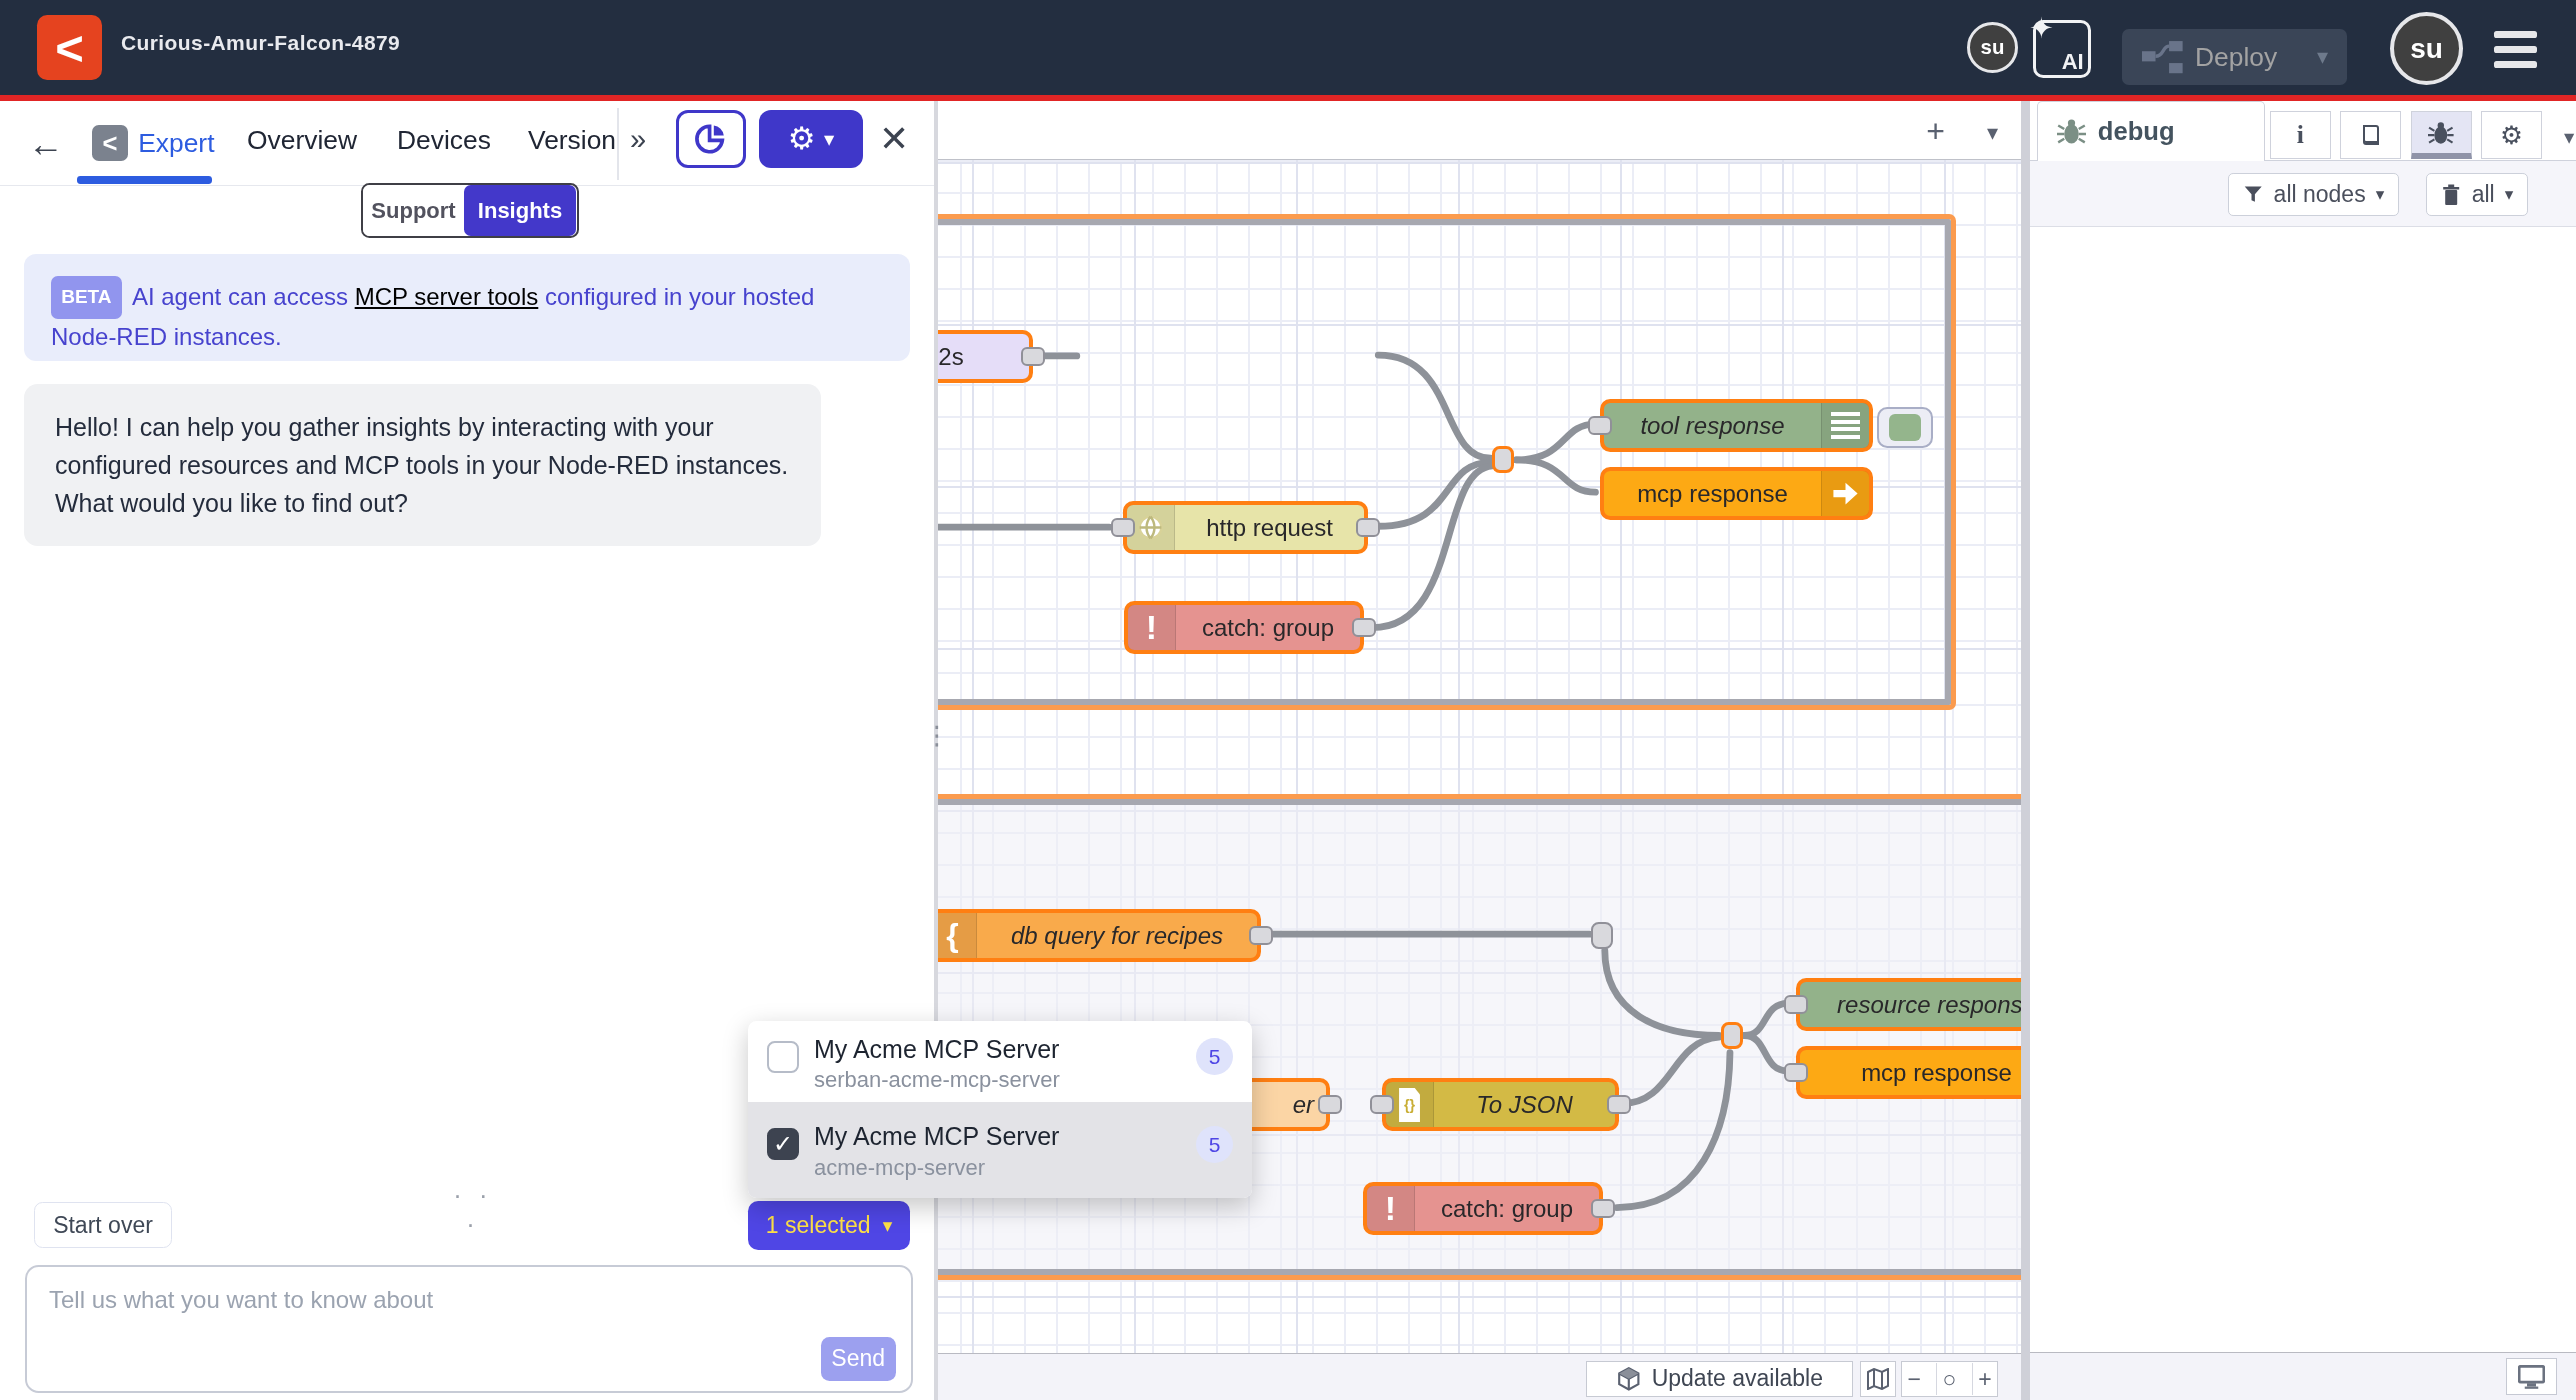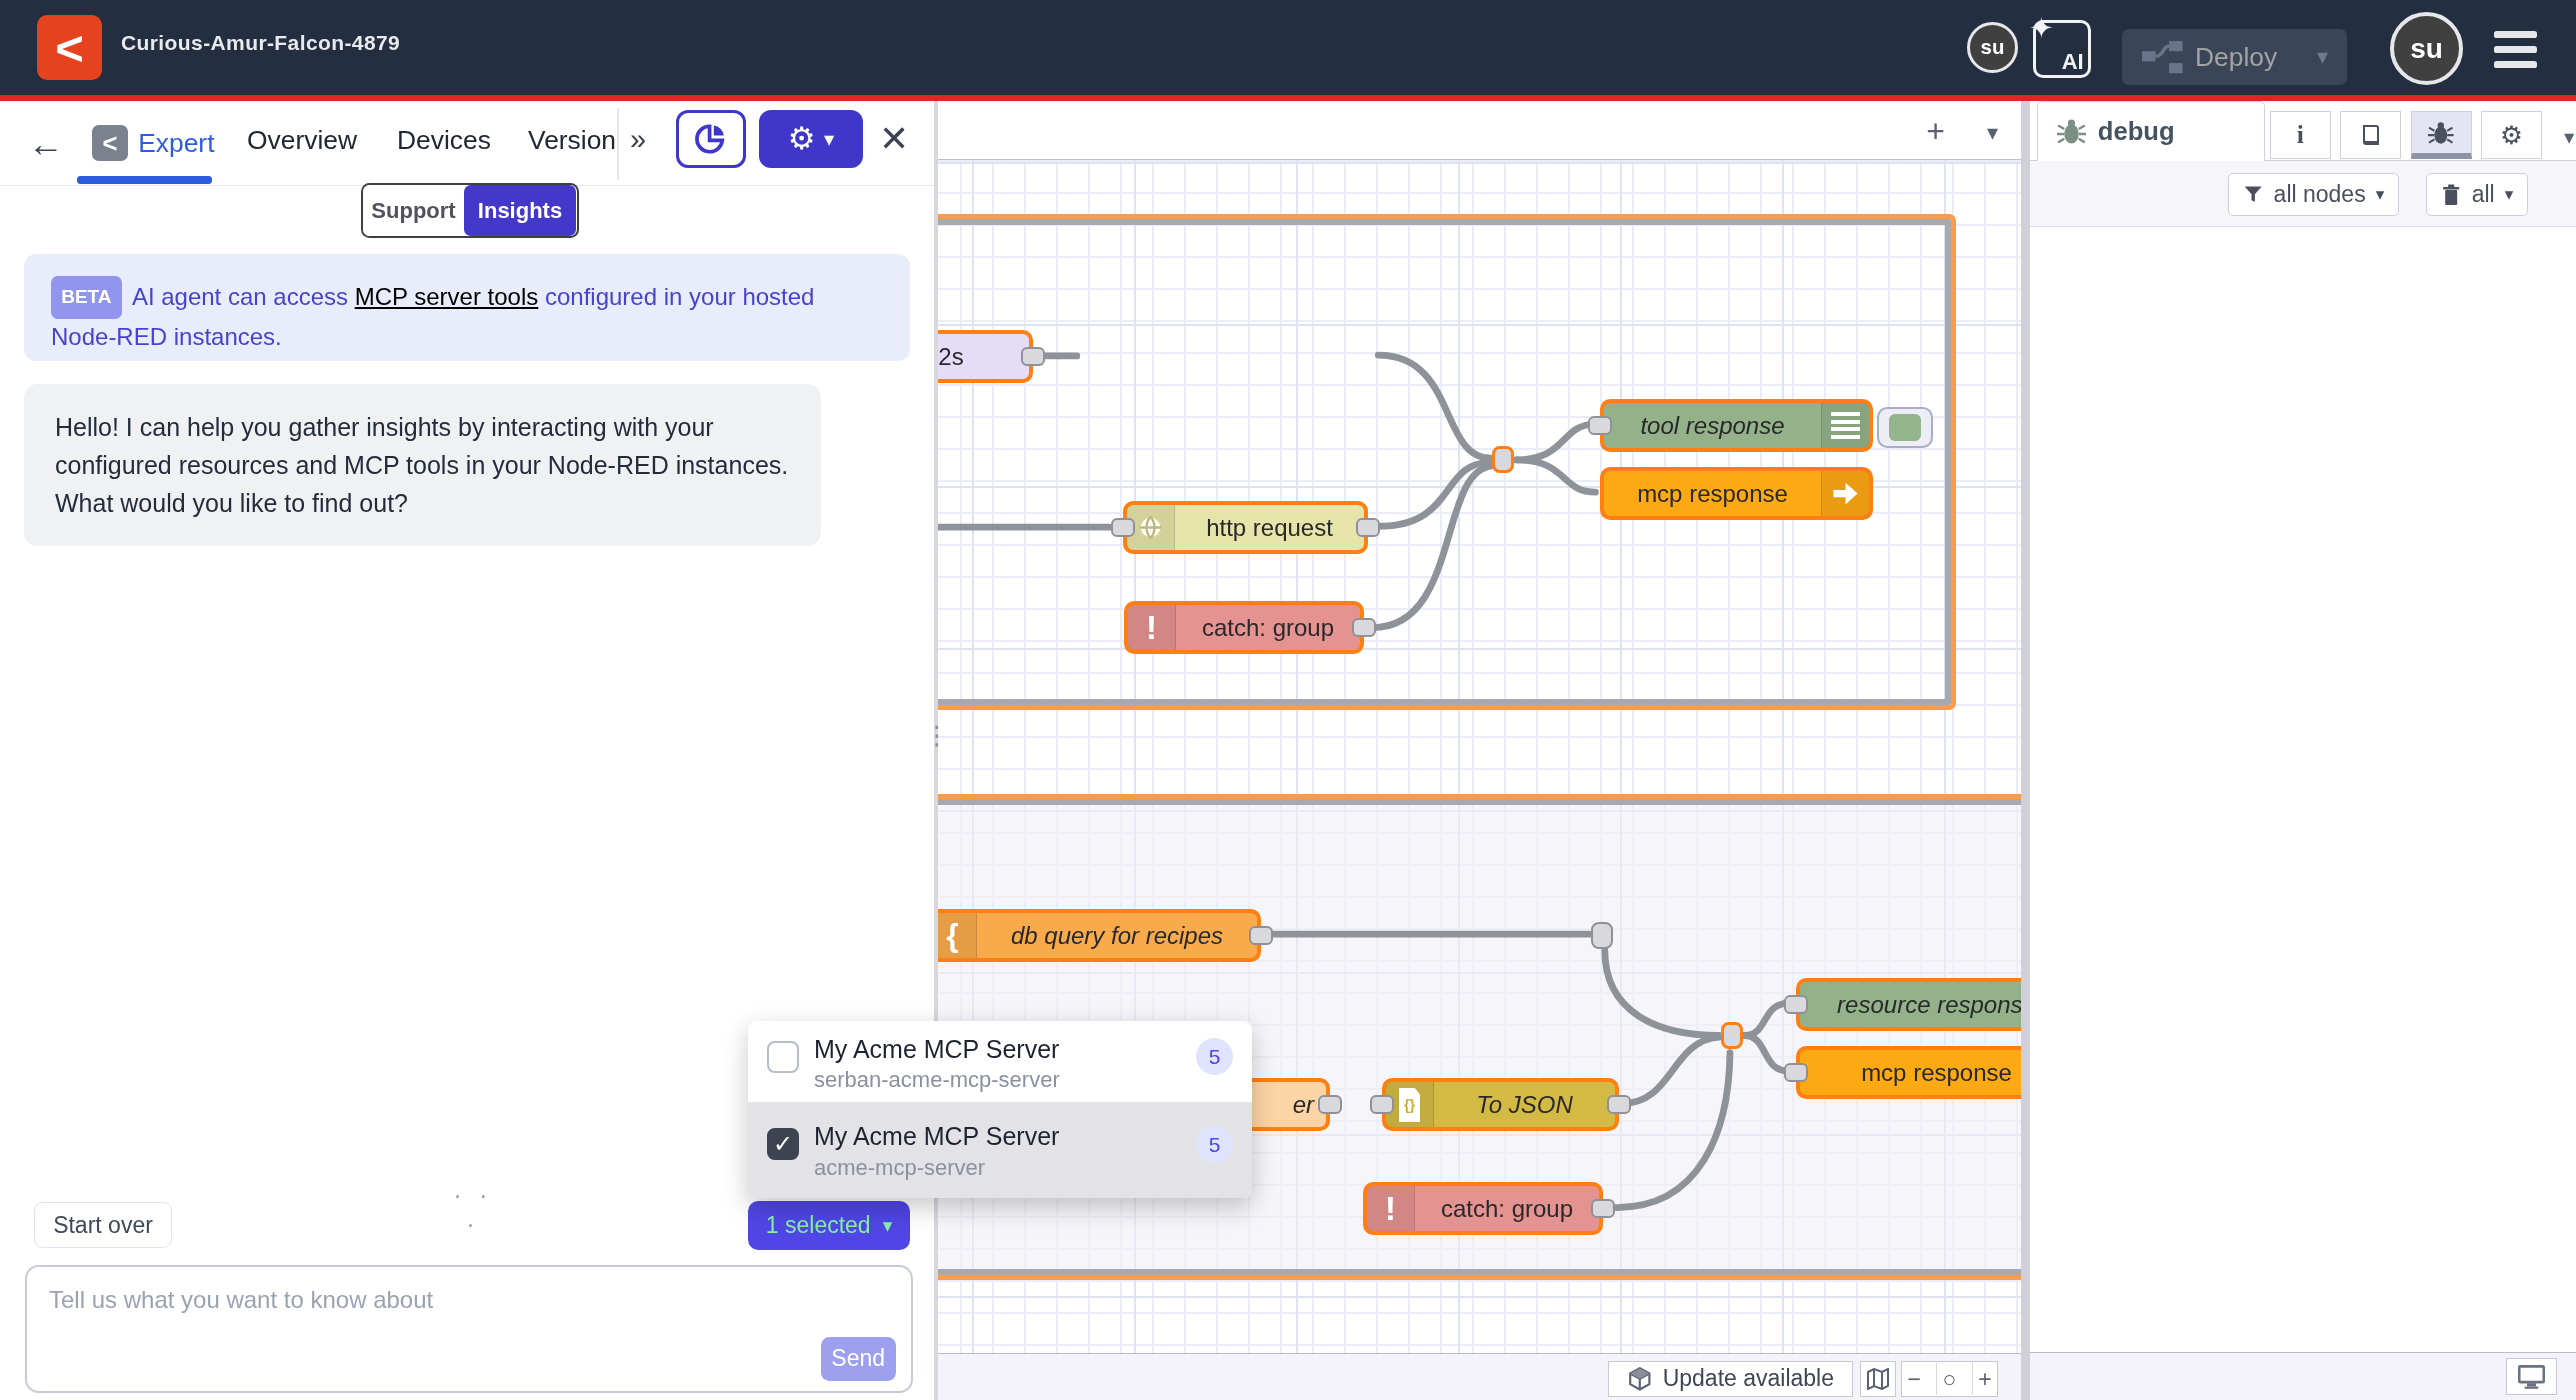--- a/index.html
+++ b/index.html
@@ -57,21 +57,21 @@
     padding:3.4px 10.2px; margin-right:10.2px; vertical-align:1.7px; }
   .beta-box a { color:#000000; text-decoration:underline; }
 
   .greet { position:absolute; left:24px; top:283px; width:797px; background:#f0f1f3; border-radius:13.6px;
     padding:24px 31px; font-size:25px; line-height:38px; color:#242c3c; }
 
   .dots-handle { position:absolute; left:443px; top:1080px; width:60px; text-align:center; color:#9aa0aa; font-size:25.6px; letter-spacing:5.1px; }
   .start-over { position:absolute; left:34px; top:1101px; width:138px; height:46px; border:1.7px solid #dfe3f0; border-radius:8.5px;
     background:#fff; color:#3f4856; font-size:23px; display:flex; align-items:center; justify-content:center; }
   .selected-btn { position:absolute; left:748px; top:1100px; width:162px; height:49px; background:#4f46e5; border-radius:10.2px;
-    color:#86efac; font-size:23px; display:flex; align-items:center; justify-content:center; gap:12px; }
+    color:#fde047; font-size:23px; display:flex; align-items:center; justify-content:center; gap:12px; }
   .selected-btn .scaret { font-size:19px; }
   .composer { position:absolute; left:25px; top:1164px; width:888px; height:128px; border:2.6px solid #c7cbd6; border-radius:13.6px; background:#fff; }
   .composer textarea { position:absolute; left:22px; top:19px; width:733px; height:85px; border:none; outline:none; resize:none;
     font-family:"Liberation Sans",sans-serif; font-size:24px; color:#3a4150; }
   .composer textarea::placeholder { color:#9ba3b0; }
   .send-btn { position:absolute; right:15.3px; bottom:10.2px; width:75px; height:44px; background:#9ca0ef; border:none; border-radius:8.5px;
     color:#fff; font-size:23px; }
 
   
   .dropdown { position:absolute; left:748px; top:1021px; width:504px; height:177px; background:#fff; border-radius:8.5px;
@@ -119,21 +119,21 @@
     display:flex; align-items:center; justify-content:center; }
   .dbg-toggle i { display:block; width:32px; height:27px; background:#94b58c; border-radius:6px; }
   .bars i { display:block; width:29px; height:4.3px; background:#fff; margin:3.4px 0; }
 
   .hscroll { position:absolute; left:2021px; top:160px; width:12px; height:1193px; background:#f5f5fa; border-left:1.7px solid #e2e3ea; z-index:3; }
   .hthumb { position:absolute; left:2022px; top:701px; width:9.4px; height:89px; background:#b7b8c2; border-radius:4.3px; z-index:4; }
 
   .flow-footer { position:absolute; left:938px; top:1353px; width:1084px; height:48px; background:#f3f3f9; border-top:1.7px solid #b9bac2; z-index:4; }
   .ff-btn { position:absolute; top:6.8px; height:36px; background:#fff; border:1.7px solid #c7cad3; color:#3f4653; font-size:23px;
     display:flex; align-items:center; justify-content:center; gap:10.2px; }
-  .ff-update { right:169px; padding:0 18px; }
+  .ff-update { right:169px; padding:0 29px; }
   .ff-map { right:126px; width:36px; }
   .ff-zoom { right:24px; width:97px; padding:0; }
   .ff-zoom span { flex:1; text-align:center; font-size:23px; color:#5a6170; border-left:1.7px solid #d6d8e0; line-height:32px; }
   .ff-zoom span:first-child { border-left:none; }
 
   
   .splitter { position:absolute; left:2021px; top:101px; width:8.5px; height:1299px; background:#cfd0d8; z-index:6; }
   .sidebar { position:absolute; left:2030px; top:101px; width:546px; height:1299px; background:#fff; z-index:5; }
   .sb-tabbar { position:absolute; left:0; top:0; width:546px; height:60px; background:#fff; border-bottom:1.7px solid #cfd2dc; }
   .sb-tab { position:absolute; left:6.8px; top:0; width:228px; height:60px; background:#fff; border:1.7px solid #cfd2dc; border-bottom:none;

